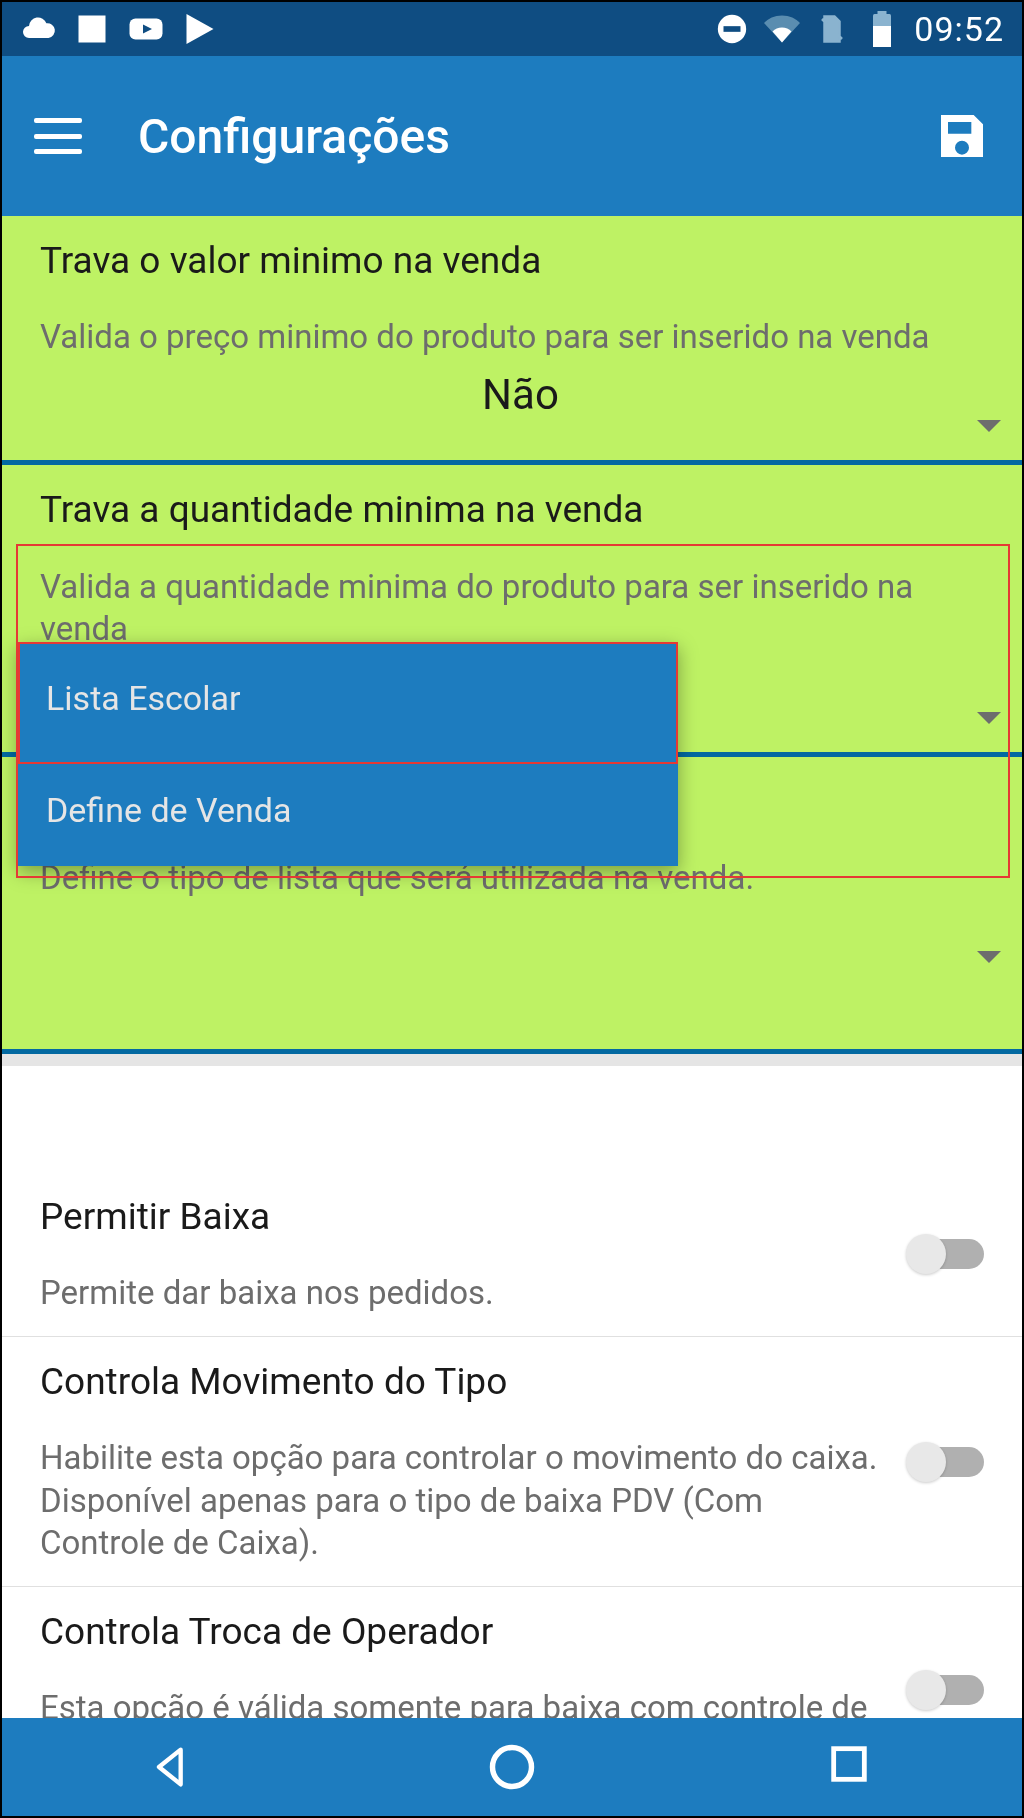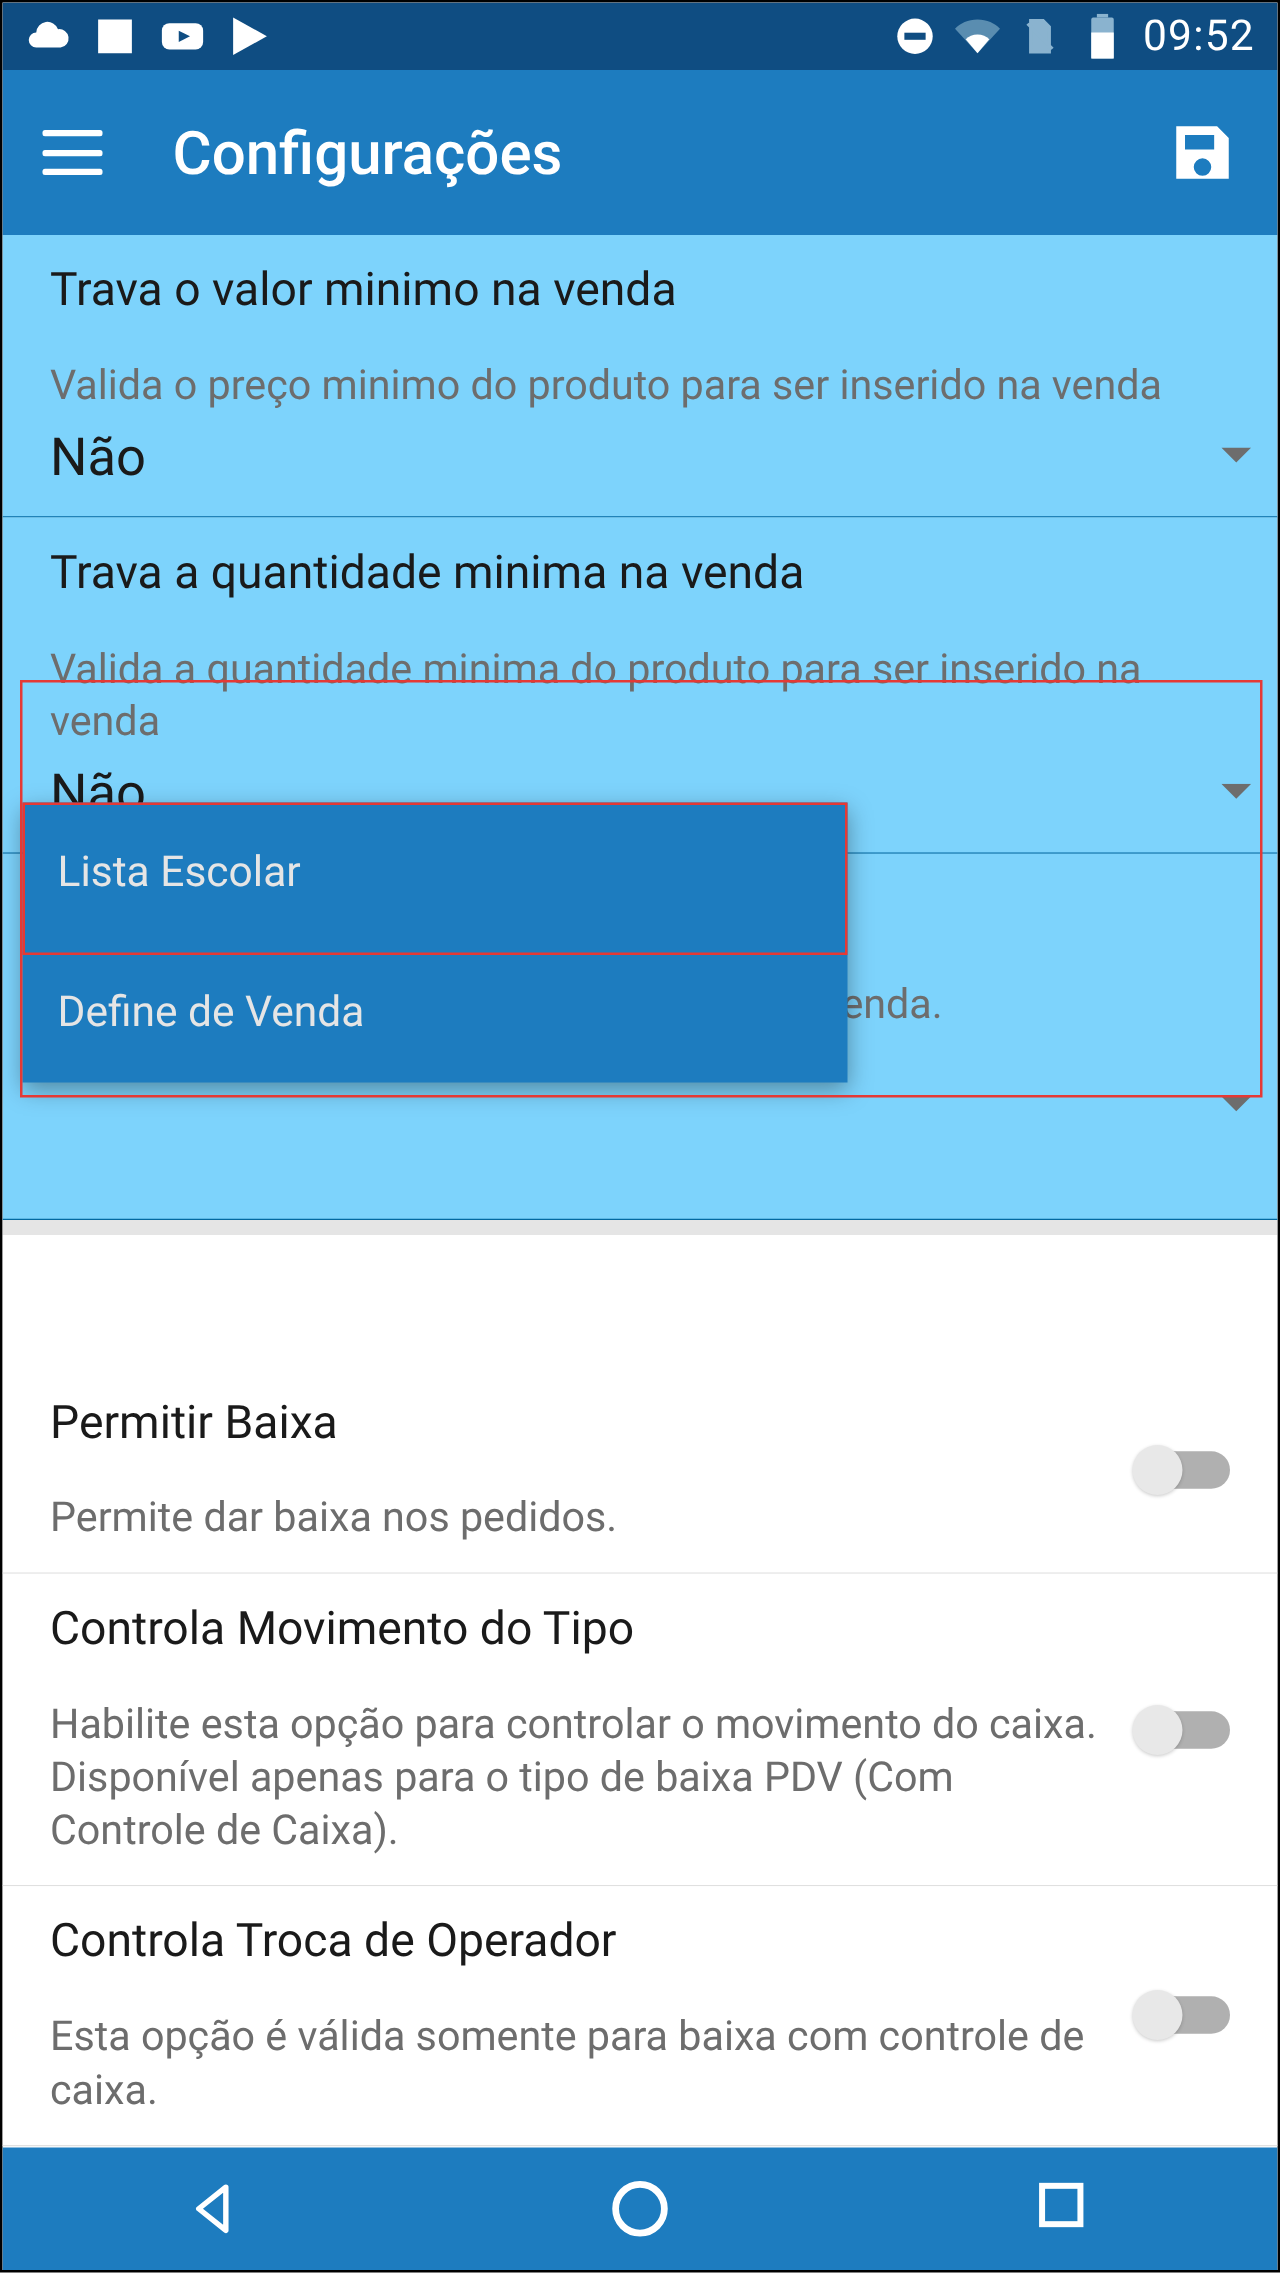--- a/index.html
+++ b/index.html
@@ -19,39 +19,39 @@
       align-items: center;
       padding: 0 18px;
       color: #fff;
     }
     .status-left { display: flex; gap: 18px; align-items: center; }
     .status-right { display: flex; gap: 14px; align-items: center; margin-left: auto; }
     .status-icon { width: 36px; height: 36px; display: flex; align-items: center; justify-content: center; }
     .status-time { font-size: 34px; font-weight: 400; letter-spacing: 1px; }
     .app-bar {
       background: #1d7cbf;
-      height: 132px;
+      height: 160px;
       display: flex;
       align-items: center;
       padding: 16px 32px;
       color: #fff;
     }
     .hamburger { width: 48px; height: 36px; display: flex; flex-direction: column; justify-content: space-between; cursor: pointer; margin-right: 56px; }
     .hamburger span { display: block; height: 5px; background: #fff; border-radius: 2px; }
     .app-title { font-size: 48px; font-weight: 500; }
     .save-btn { margin-left: auto; width: 56px; height: 56px; cursor: pointer; }
     .content { position: relative; }
     .setting-item {
       padding: 22px 21px 22px 38px;
-      border-bottom: 1px solid #0369a1;
-      background: #7dd3fc;
+      border-bottom: 5px solid #0369a1;
+      background: #bef264;
     }
     .setting-title { font-size: 37px; color: #1a1a1a; margin-bottom: 6px; line-height: 1.25; }
     .setting-desc { font-size: 33px; color: #6d6d6d; line-height: 1.28; margin-top: 32px; }
-    .setting-value-row { display: flex; align-items: center; margin-top: 12px; }
+    .setting-value-row { display: flex; align-items: center; margin-top: 12px; flex-direction: column; }
     .setting-value { font-size: 42px; color: #1a1a1a; }
     .chevron-down { margin-left: auto; }
     .chevron-down svg { fill: #6d6d6d; }
     .toggle-item {
       display: flex;
       align-items: center;
       padding: 22px 38px;
       border-bottom: 1px solid #e0e0e0;
       background: #fff;
     }

